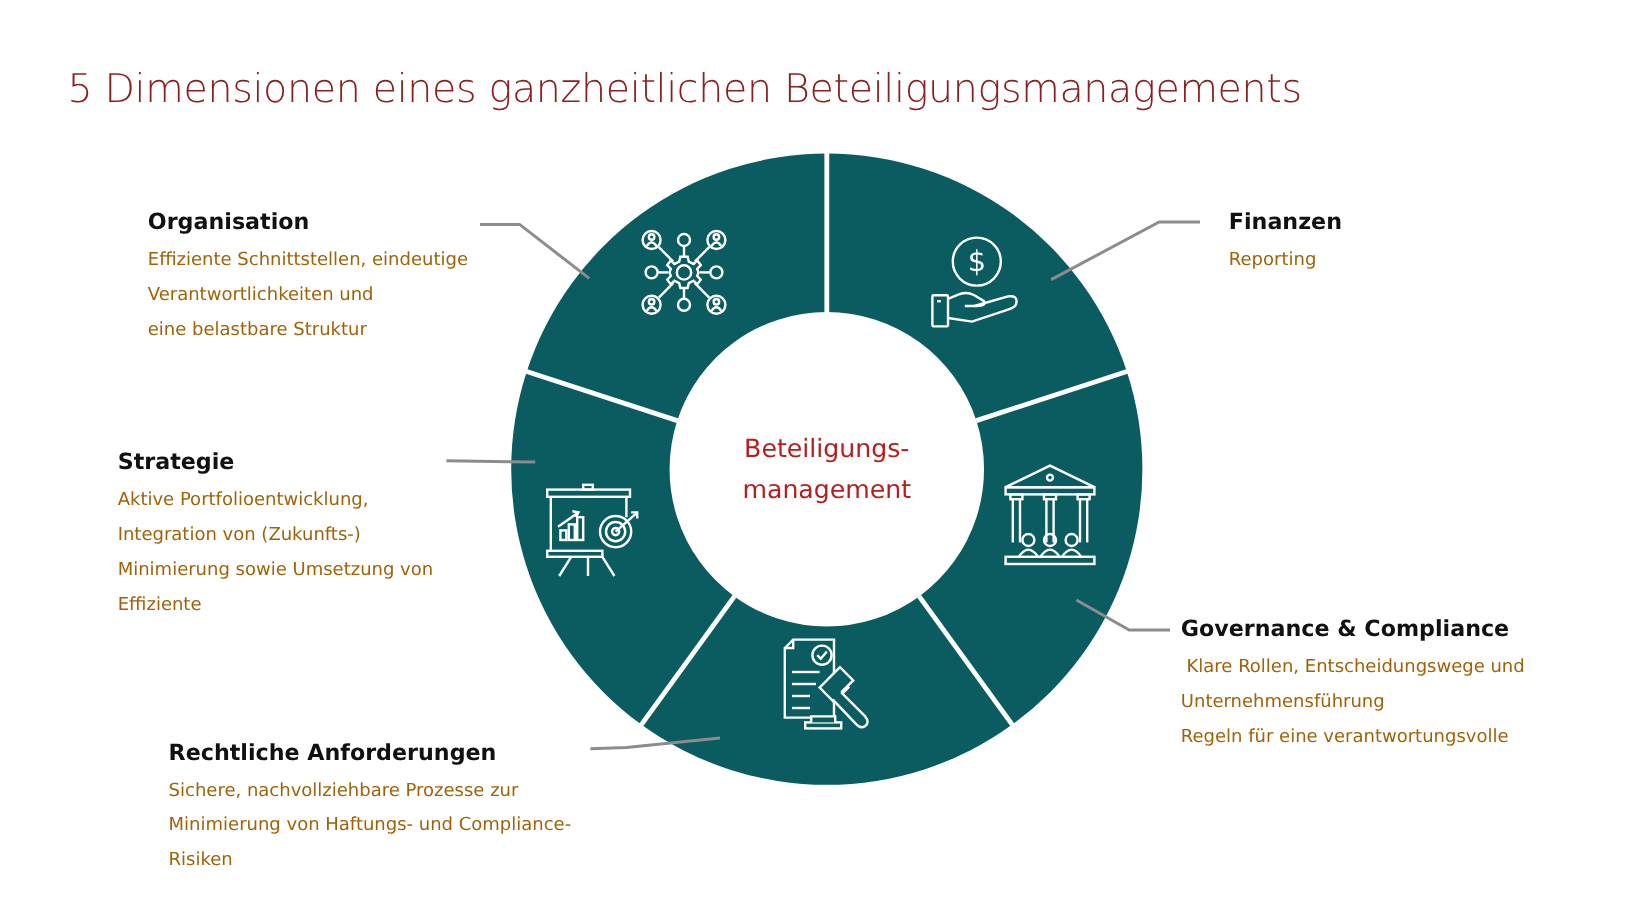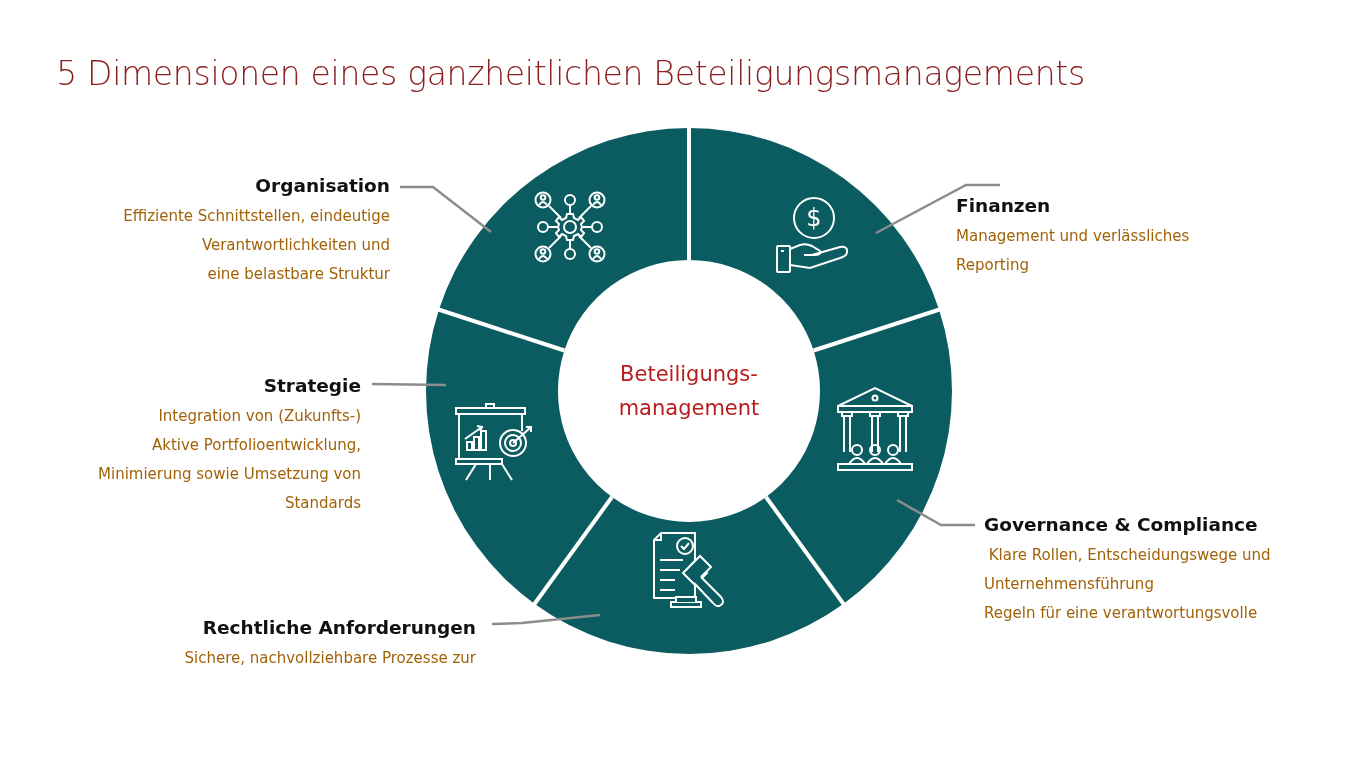--- a/index.html
+++ b/index.html
@@ -60,27 +60,27 @@
       display: block;
       margin-bottom: 4px;
     }
     .block .desc-line {
       display: block;
       font-size: 15px;
       line-height: 29px;
       color: #a16207;
       white-space: nowrap;
     }
-    .block.right-align { text-align: right; }
+    .block.right-align { text-align: left; }
     .block.left-align { text-align: left; }
 
     #blk-organisation { right: 976px; top: 174px; }
     #blk-strategie { right: 1005px; top: 374px; }
     #blk-rechtliche { right: 890px; top: 616px; }
-    #blk-finanzen { left: 956px; top: 174px; margin-top: 20px; }
+    #blk-finanzen { left: 1024px; top: 174px; }
     #blk-governance { left: 984px; top: 513px; }
   </style>
 </head>
 <body>
 
 <h1 class="title">5 Dimensionen eines ganzheitlichen Beteiligungsmanagements</h1>
 
 <svg class="diagram" width="1366" height="768" viewBox="0 0 1366 768" xmlns="http://www.w3.org/2000/svg">
 
   <g>
@@ -223,35 +223,36 @@
 
 <div class="block right-align" id="blk-organisation">
   <span class="heading">Organisation</span>
   <span class="desc-line">Effiziente Schnittstellen, eindeutige</span>
   <span class="desc-line">Verantwortlichkeiten und</span>
   <span class="desc-line">eine belastbare Struktur</span>
 </div>
 
 <div class="block left-align" id="blk-finanzen">
   <span class="heading">Finanzen</span>
-  <span class="desc-line">Management und verlässliches</span>
   <span class="desc-line">Reporting</span>
 </div>
 
 <div class="block left-align" id="blk-governance">
   <span class="heading">Governance &amp; Compliance</span>
   <span class="desc-line" style="white-space:pre"> Klare Rollen, Entscheidungswege und</span>
   <span class="desc-line">Unternehmensführung</span>
   <span class="desc-line">Regeln für eine verantwortungsvolle</span>
 </div>
 
 <div class="block right-align" id="blk-rechtliche">
   <span class="heading">Rechtliche Anforderungen</span>
   <span class="desc-line">Sichere, nachvollziehbare Prozesse zur</span>
+  <span class="desc-line">Minimierung von Haftungs- und Compliance-</span>
+  <span class="desc-line">Risiken </span>
 </div>
 
 <div class="block right-align" id="blk-strategie">
   <span class="heading">Strategie </span>
+  <span class="desc-line">Aktive Portfolioentwicklung,</span>
   <span class="desc-line">Integration von (Zukunfts-)</span>
-  <span class="desc-line">Aktive Portfolioentwicklung,</span>
   <span class="desc-line">Minimierung sowie Umsetzung von</span>
-  <span class="desc-line">Standards</span>
+  <span class="desc-line">Effiziente</span>
 </div>
 
 </body></html>

